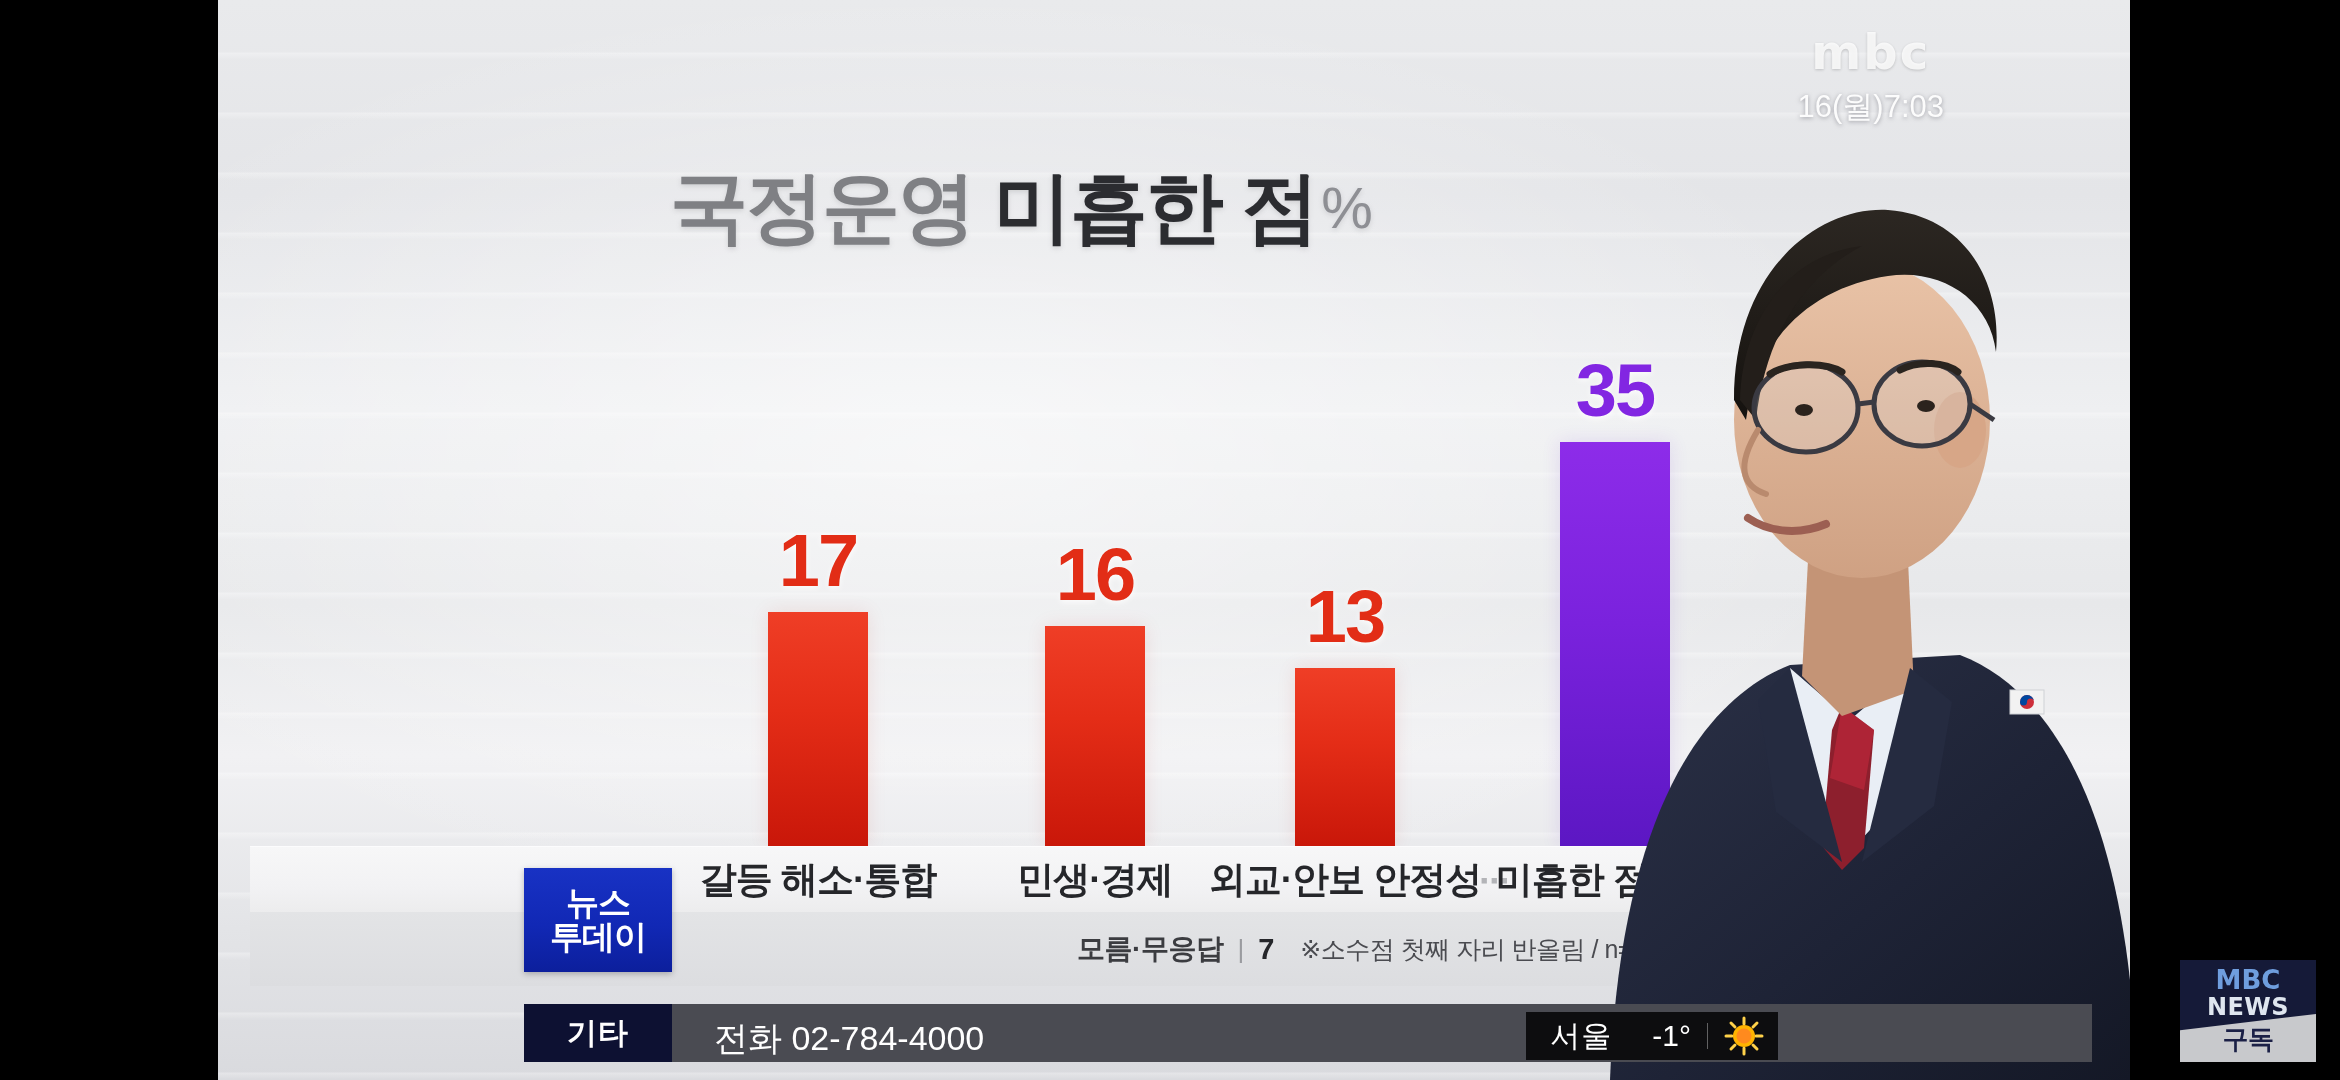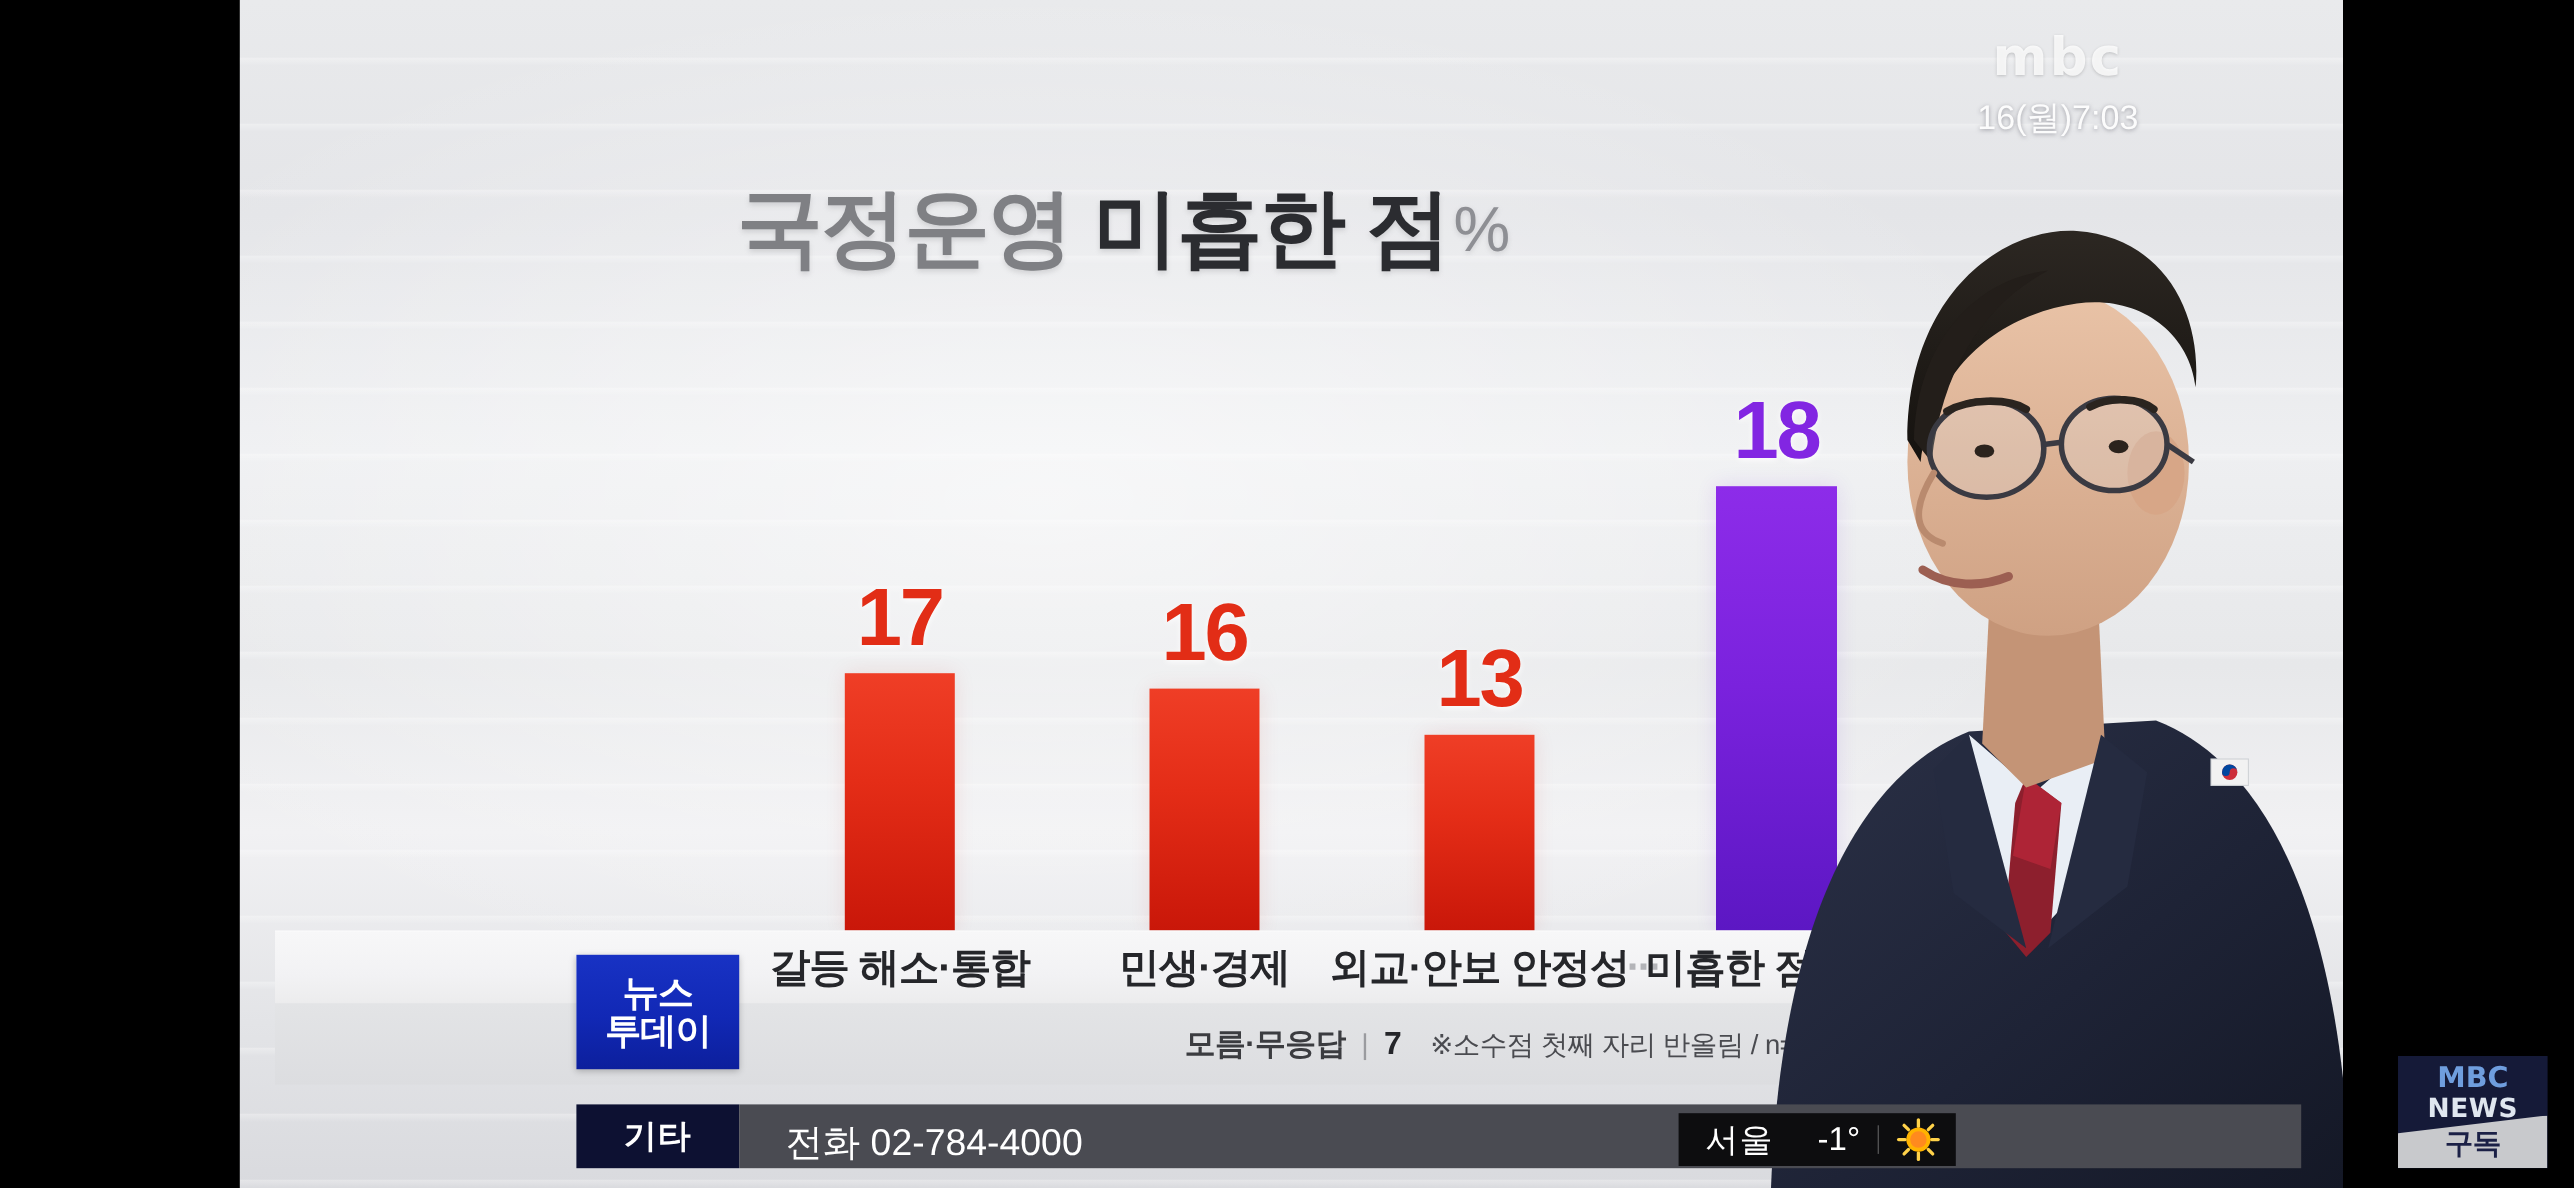--- a/index.html
+++ b/index.html
@@ -230,21 +230,21 @@
         </div>
         <div class="bar-col" style="left:775px;width:140px;height:846px;">
           <div class="bar-val val-red" style="bottom:234px;">16</div>
           <div class="bar-rect bar-red" style="width:100px;height:220px;"></div>
         </div>
         <div class="bar-col" style="left:1025px;width:140px;height:996px;">
           <div class="bar-val val-red" style="bottom:192px;">13</div>
           <div class="bar-rect bar-red" style="width:100px;height:178px;"></div>
         </div>
         <div class="bar-col" style="left:1290px;width:150px;height:846px;">
-          <div class="bar-val val-purple" style="bottom:418px;">18</div>
+          <div class="bar-val val-purple" style="bottom:418px;">35</div>
           <div class="bar-rect bar-purple" style="width:110px;height:404px;"></div>
         </div>
       </div>
 
       <div id="axis-strip">
         <div class="cat-label" style="left:568px;">갈등 해소·통합</div>
         <div class="cat-label" style="left:845px;">민생·경제</div>
         <div class="cat-label" style="left:1095px;">외교·안보 안정성</div>
         <div class="cat-ellipsis" style="left:1246px;">⋯</div>
         <div class="cat-label" style="left:1363px;">미흡한 점 없음</div>

